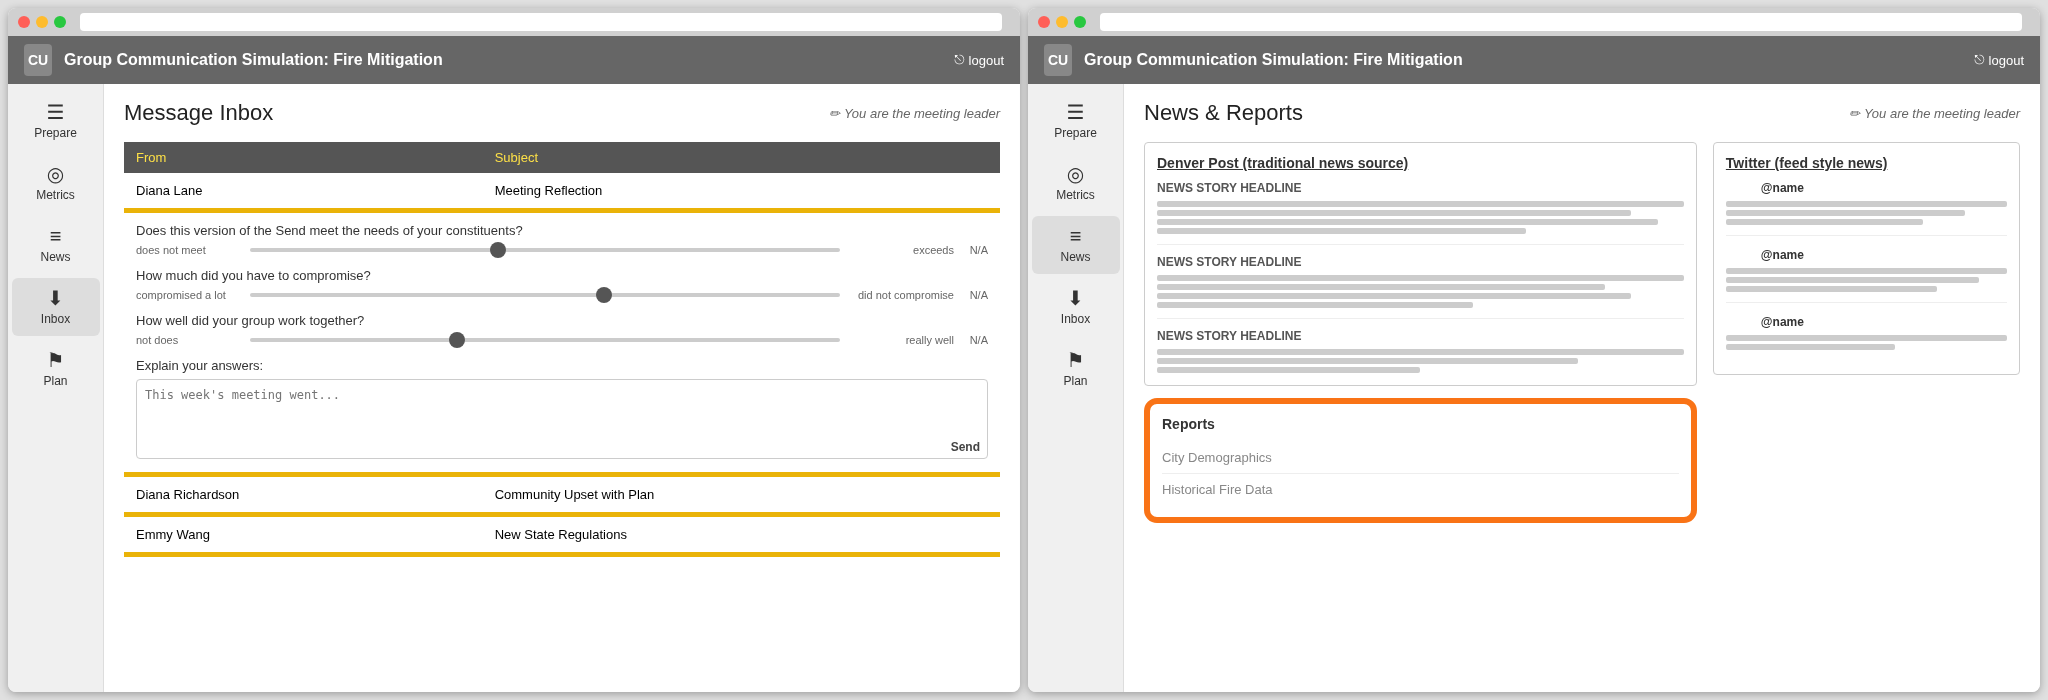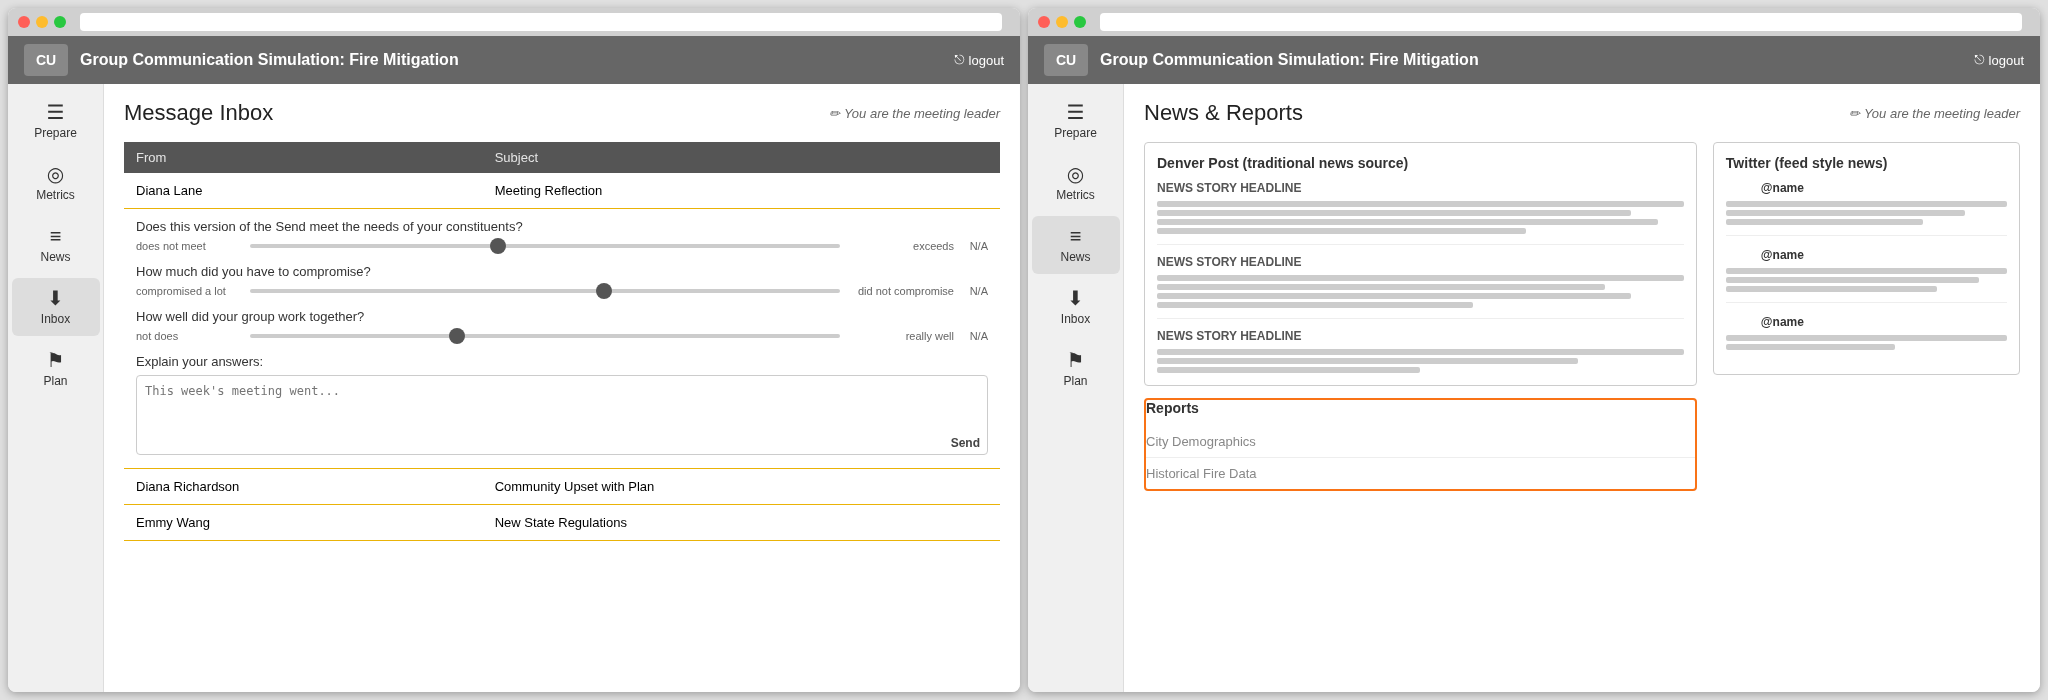--- a/index.html
+++ b/index.html
@@ -48,21 +48,21 @@
     .app-header {
       background: #666;
       color: white;
       height: 48px;
       display: flex;
       align-items: center;
       padding: 0 16px;
       gap: 12px;
     }
     .app-header-logo {
-      width: 44px; height: 32px;
+      width: 28px; height: 32px;
       border-radius: 4px;
       background: #888;
       display: flex; align-items: center; justify-content: center;
       font-weight: bold; font-size: 14px; color: white;
     }
     .app-header-title {
       font-size: 16px;
       font-weight: bold;
       flex: 1;
     }
@@ -125,30 +125,30 @@
       font-style: italic;
       display: flex; align-items: center; gap: 4px;
     }
     
     .inbox-table {
       width: 100%;
       border-collapse: collapse;
     }
     .inbox-table thead tr {
       background: #555;
-      color: #e5e5e5;
+      color: #fde047;
     }
     .inbox-table thead th {
       padding: 8px 12px;
       text-align: left;
       font-size: 13px;
       font-weight: normal;
     }
     .inbox-table tbody tr {
-      border-bottom: 1px solid #eab308;
+      border-bottom: 5px solid #eab308;
       margin-top: 48px;
     }
     .inbox-table tbody td {
       padding: 10px 12px;
       font-size: 13px;
       vertical-align: top;
     }
     .expanded-row td {
       padding: 0 12px 16px 12px;
     }
@@ -234,20 +234,21 @@
       flex: 1.8;
     }
     .news-right {
       flex: 1;
     }
     .news-source-header {
       font-size: 14px;
       font-weight: bold;
       color: #333;
       margin-bottom: 10px;
+      text-decoration: underline;
     }
     .news-section {
       border: 1px solid #ccc;
       border-radius: 4px;
       padding: 12px;
       margin-bottom: 12px;
     }
     .news-story {
       border-bottom: 1px solid #eee;
       padding-bottom: 10px;
@@ -284,22 +285,23 @@
     .twitter-item {
       margin-bottom: 12px;
       border-bottom: 1px solid #eee;
       padding-bottom: 10px;
     }
     .twitter-item:last-child {
       border-bottom: none;
       padding-bottom: 0;
     }
     .reports-section {
-      border: 2px solid #f97316;
-      border-radius: 4px;
+      border: 6px solid #f97316;
+      border-radius: 13px;
+      padding: 12px;
     }
     .reports-header {
       font-size: 14px;
       font-weight: bold;
       color: #333;
       margin-bottom: 10px;
     }
     .report-link {
       font-size: 13px;
       color: #888;

